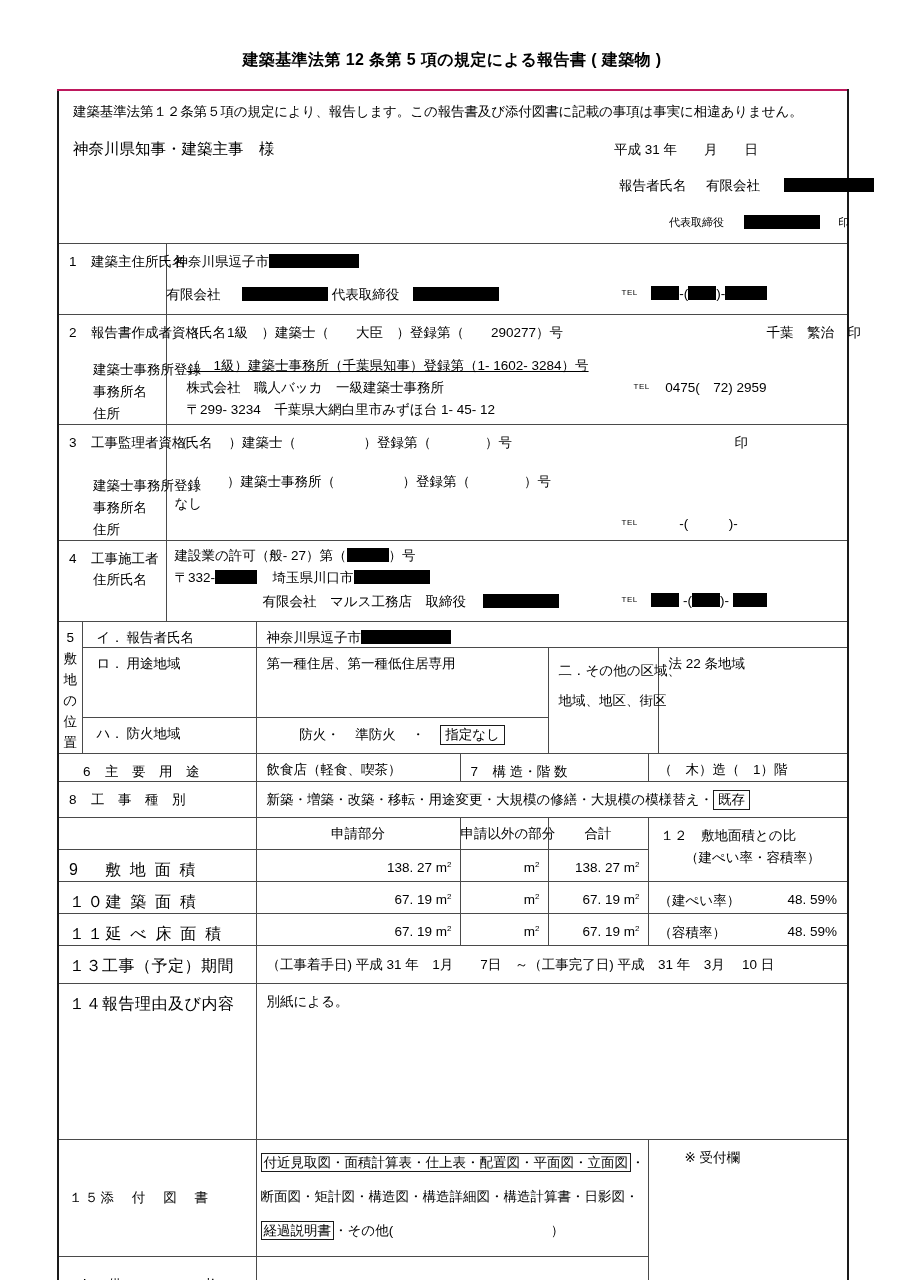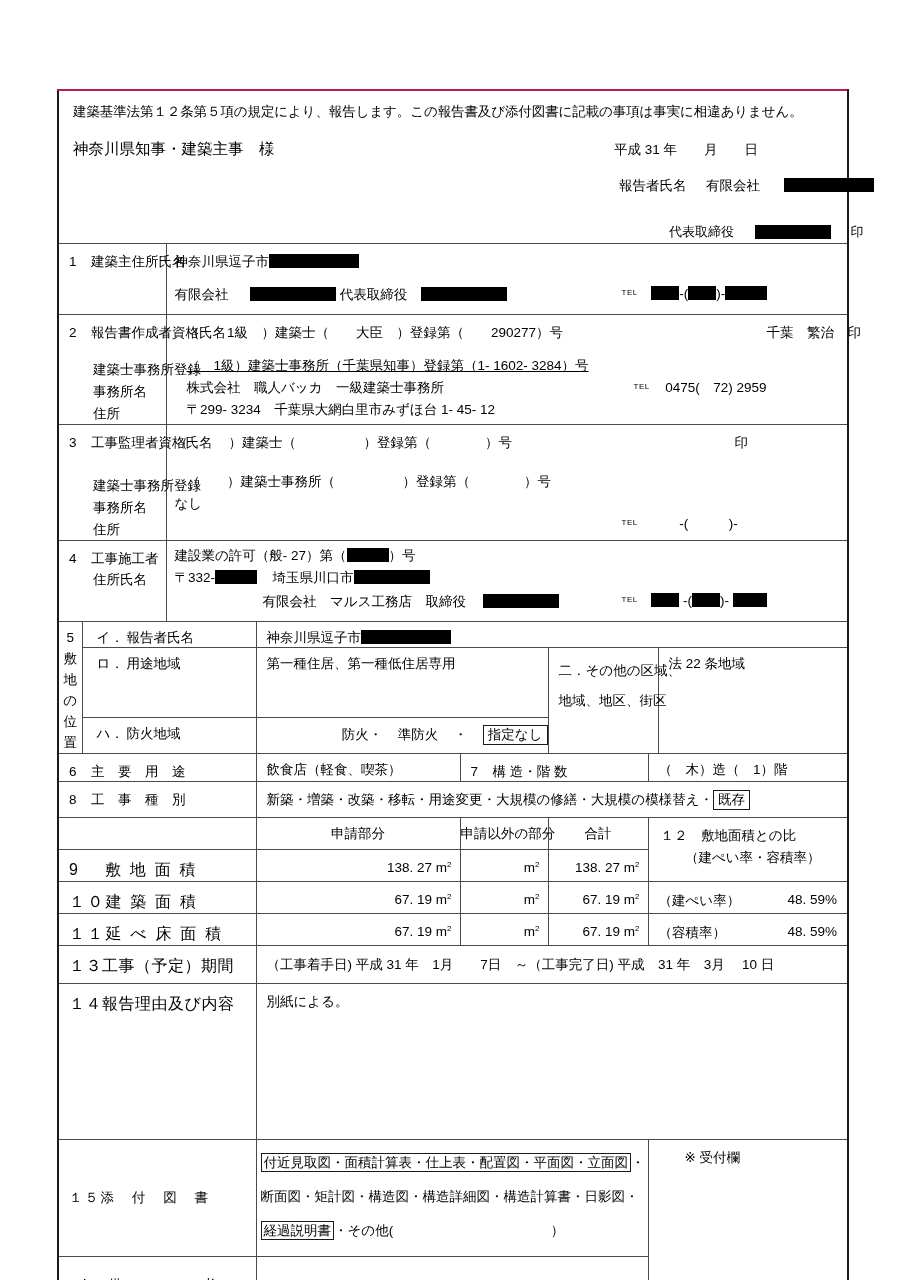--- a/index.html
+++ b/index.html
@@ -75,22 +75,22 @@
     white-space: nowrap;
   }
   .hdr-name {
     position: absolute;
     left: 560px; top: 86px;
     font-size: 13.5px;
     white-space: nowrap;
   }
   .hdr-rep {
     position: absolute;
-    left: 610px; top: 132px;
-    font-size: 13px;
+    left: 610px; top: 124px;
+    font-size: 11px;
     white-space: nowrap;
   }
   .blk {
     display: inline-block;
     background: #000000;
     vertical-align: middle;
     height: 14px;
     position: relative;
     top: -1px;
   }
@@ -118,21 +118,21 @@
     white-space: nowrap;
   }
   .tel {
     font-size: 8px;
     vertical-align: 3px;
     letter-spacing: 0.5px;
   }
   
   .s1 { height: 70px; position: relative; }
   .s1 .l1 { position: absolute; left: 8px; top: 9px; white-space: nowrap; }
-  .s1 .l2 { position: absolute; left: 8px; top: 42px; white-space: nowrap; }
+  .s1 .l2 { position: absolute; left: 0; top: 42px; white-space: nowrap; }
   .s1 .t1 { position: absolute; left: 455px; top: 42px; white-space: nowrap; }
 
   
   .s2 { height: 108px; position: relative; margin-left: 12px; }
   .s2 .a { position: absolute; left: 8px; top: 9px; white-space: nowrap; }
   .s2 .sig { position: absolute; left: 588px; top: 9px; white-space: nowrap; }
   .s2 .b { position: absolute; left: 8px; top: 42px; white-space: nowrap; text-decoration: underline; }
   .s2 .c { position: absolute; left: 8px; top: 64px; white-space: nowrap; }
   .s2 .d { position: absolute; left: 8px; top: 86px; white-space: nowrap; }
   .s2 .t { position: absolute; left: 455px; top: 64px; white-space: nowrap; }
@@ -159,21 +159,21 @@
     line-height: 21px;
     padding-top: 5px;
   }
   .s5sub {
     font-size: 13.5px;
     padding: 7px 0 0 14px;
     white-space: nowrap;
   }
   .s5sub .mk { display: inline-block; width: 30px; }
   .cellp { padding: 7px 0 0 10px; font-size: 13.5px; white-space: nowrap; }
-  .cellc { padding: 7px 0 0 0; font-size: 13.5px; text-align: right; white-space: nowrap; }
+  .cellc { padding: 7px 0 0 0; font-size: 13.5px; text-align: center; white-space: nowrap; }
   .boxed {
     display: inline-block;
     border: 1px solid #1a1a1a;
     padding: 0 4px;
     line-height: 18px;
   }
   .twolines {
     font-size: 13.5px;
     padding: 8px 0 0 10px;
     line-height: 30px;
@@ -242,20 +242,21 @@
     height: 56px;
     line-height: 56px;
     white-space: nowrap;
   }
 </style>
 </head>
 <body>
 
 <div class="page">
 
+  <div class="doc-title">建築基準法第 12 条第 5 項の規定による報告書 ( 建築物 )</div>
 
   <table class="form">
     <colgroup>
       <col style="width:24px">
       <col style="width:84px">
       <col style="width:90px">
       <col style="width:204px">
       <col style="width:88px">
       <col style="width:100px">
       <col style="width:10px">
@@ -450,21 +451,21 @@
           <span style="display:inline-block;width:8px"></span>
           <span>・</span>
           <span style="display:inline-block;width:8px"></span>
           <span class="boxed">指定なし</span>
         </div>
       </td>
     </tr>
 
     <tr>
       <td colspan="3" class="outer-l">
-        <div class="rowlab" style="padding-left:10px">
+        <div class="rowlab" style="padding-left:24px">
           <span class="num">6</span><span>主　要　用　途</span>
         </div>
       </td>
       <td>
         <div class="cellp">飲食店（軽食、喫茶）</div>
       </td>
       <td colspan="2">
         <div class="rowlab" style="padding-left:10px">
           <span class="num">7</span><span>構 造・階 数</span>
         </div>

